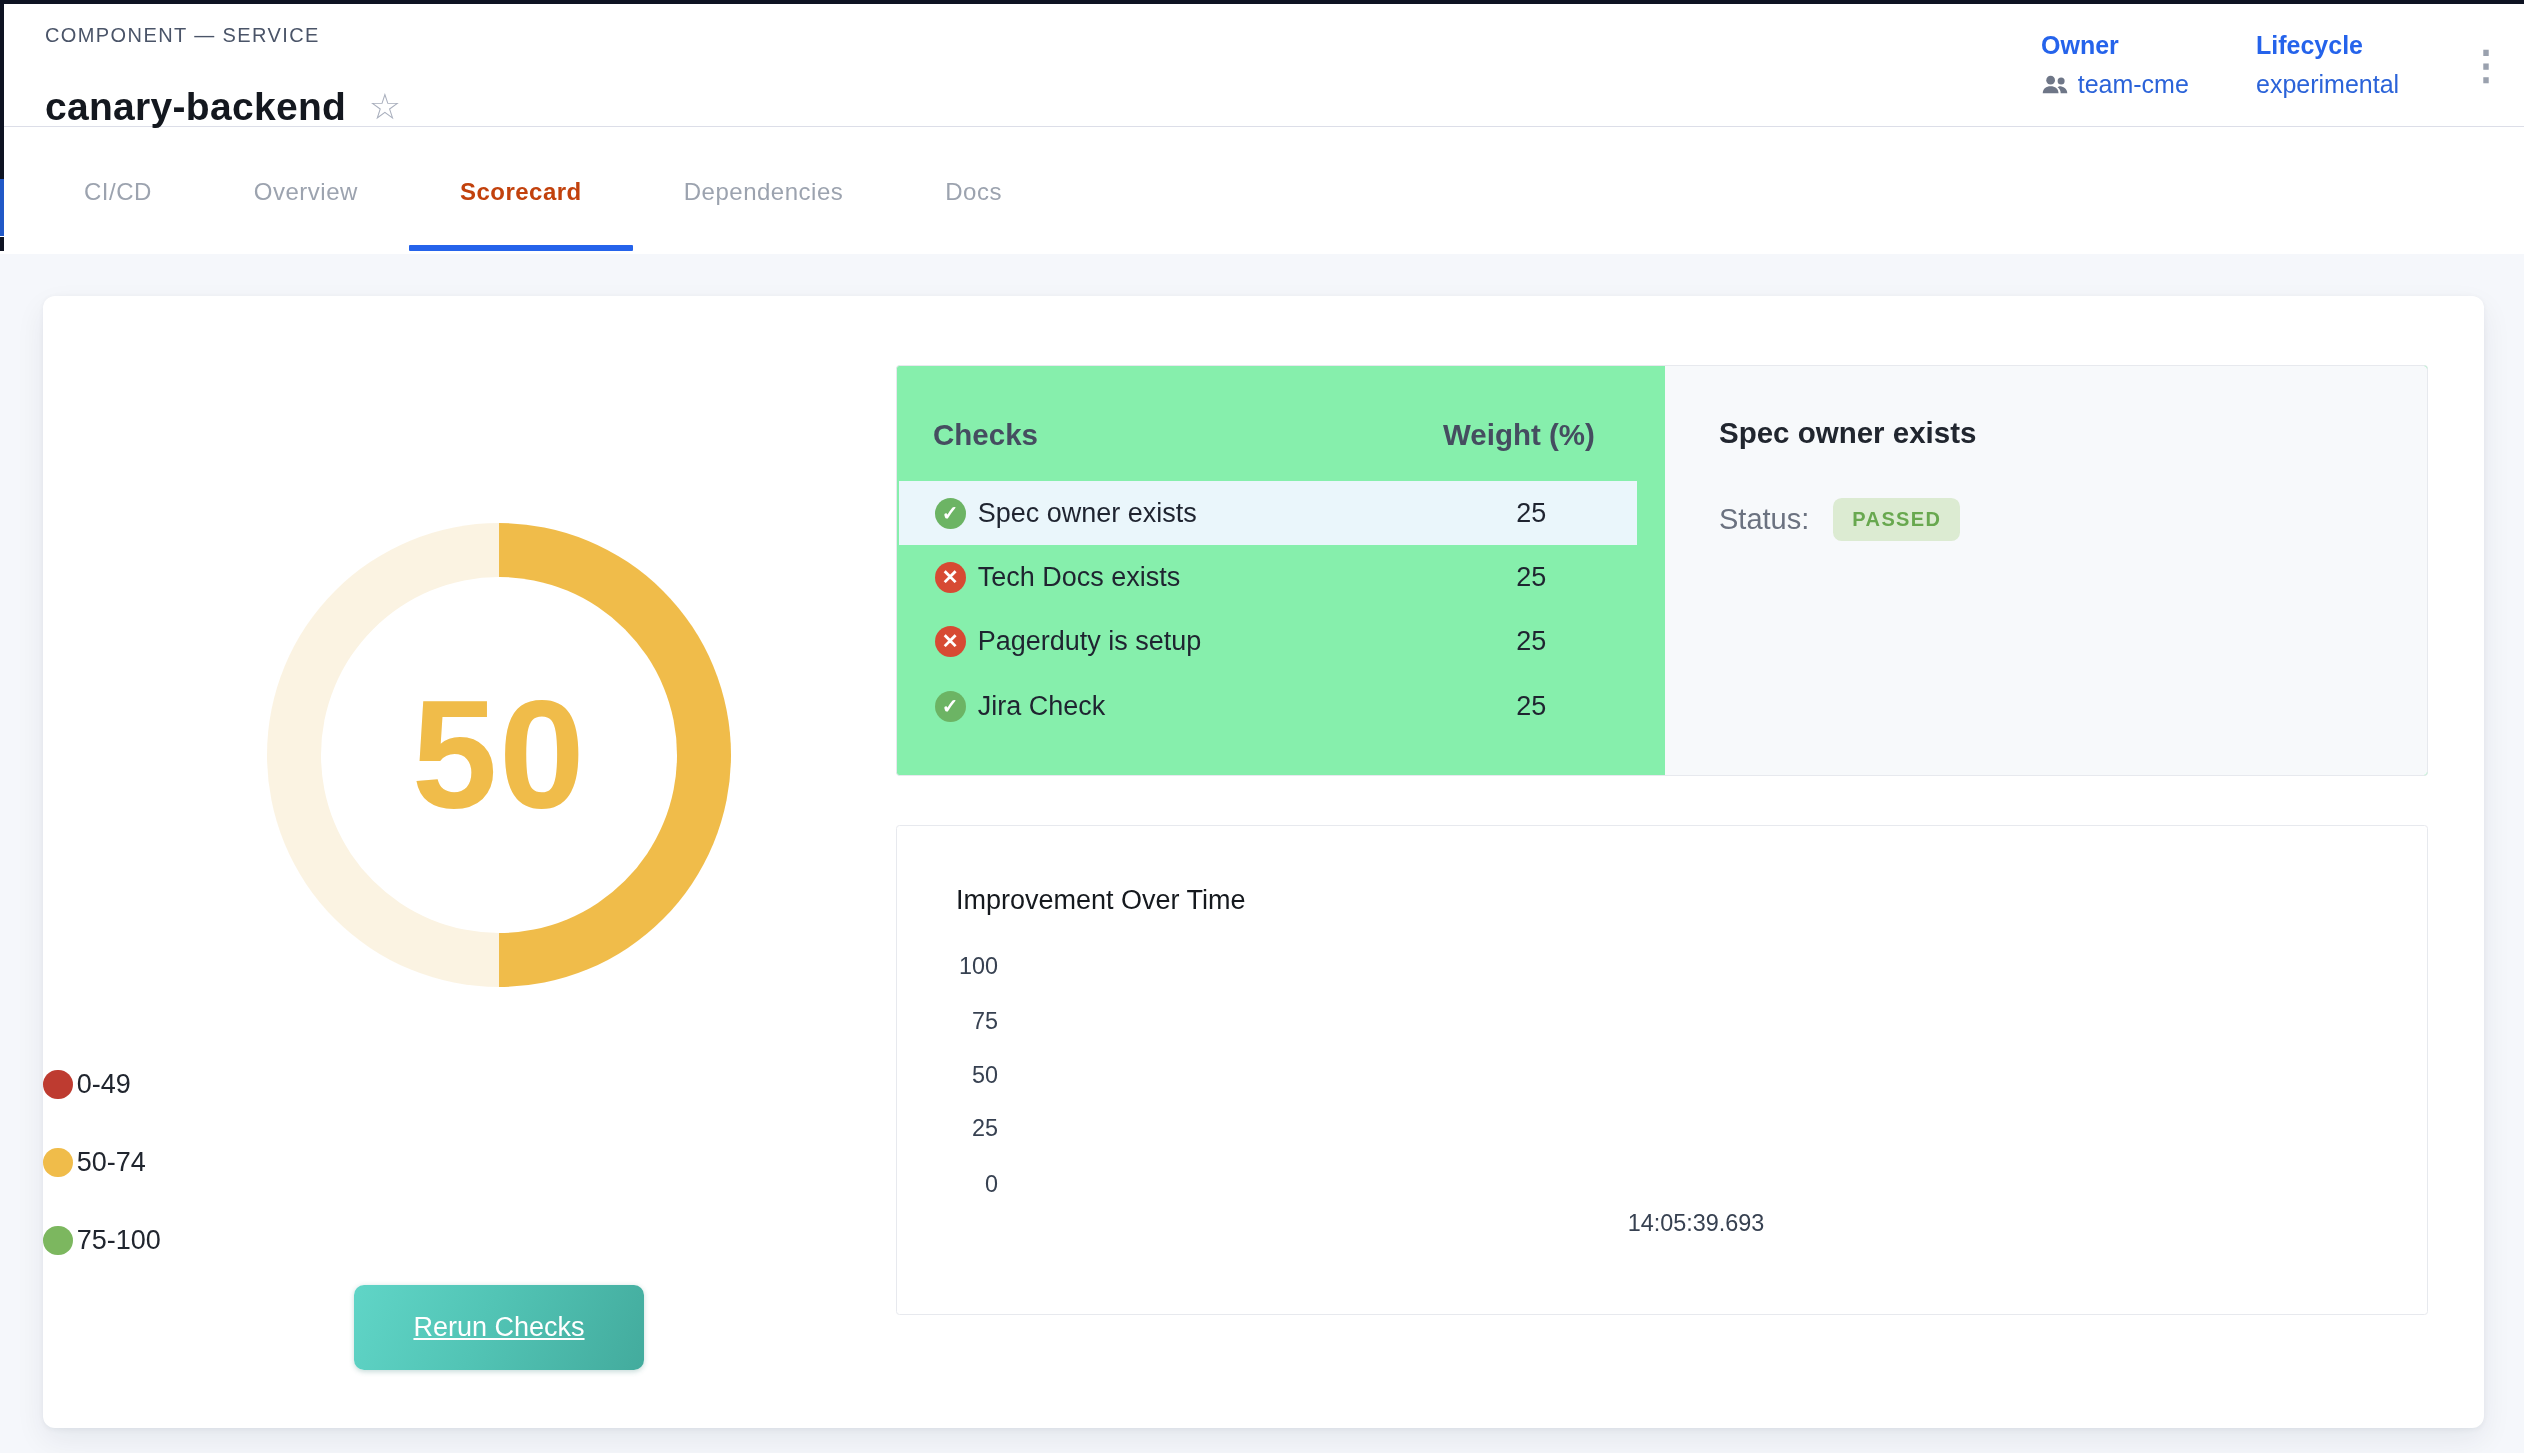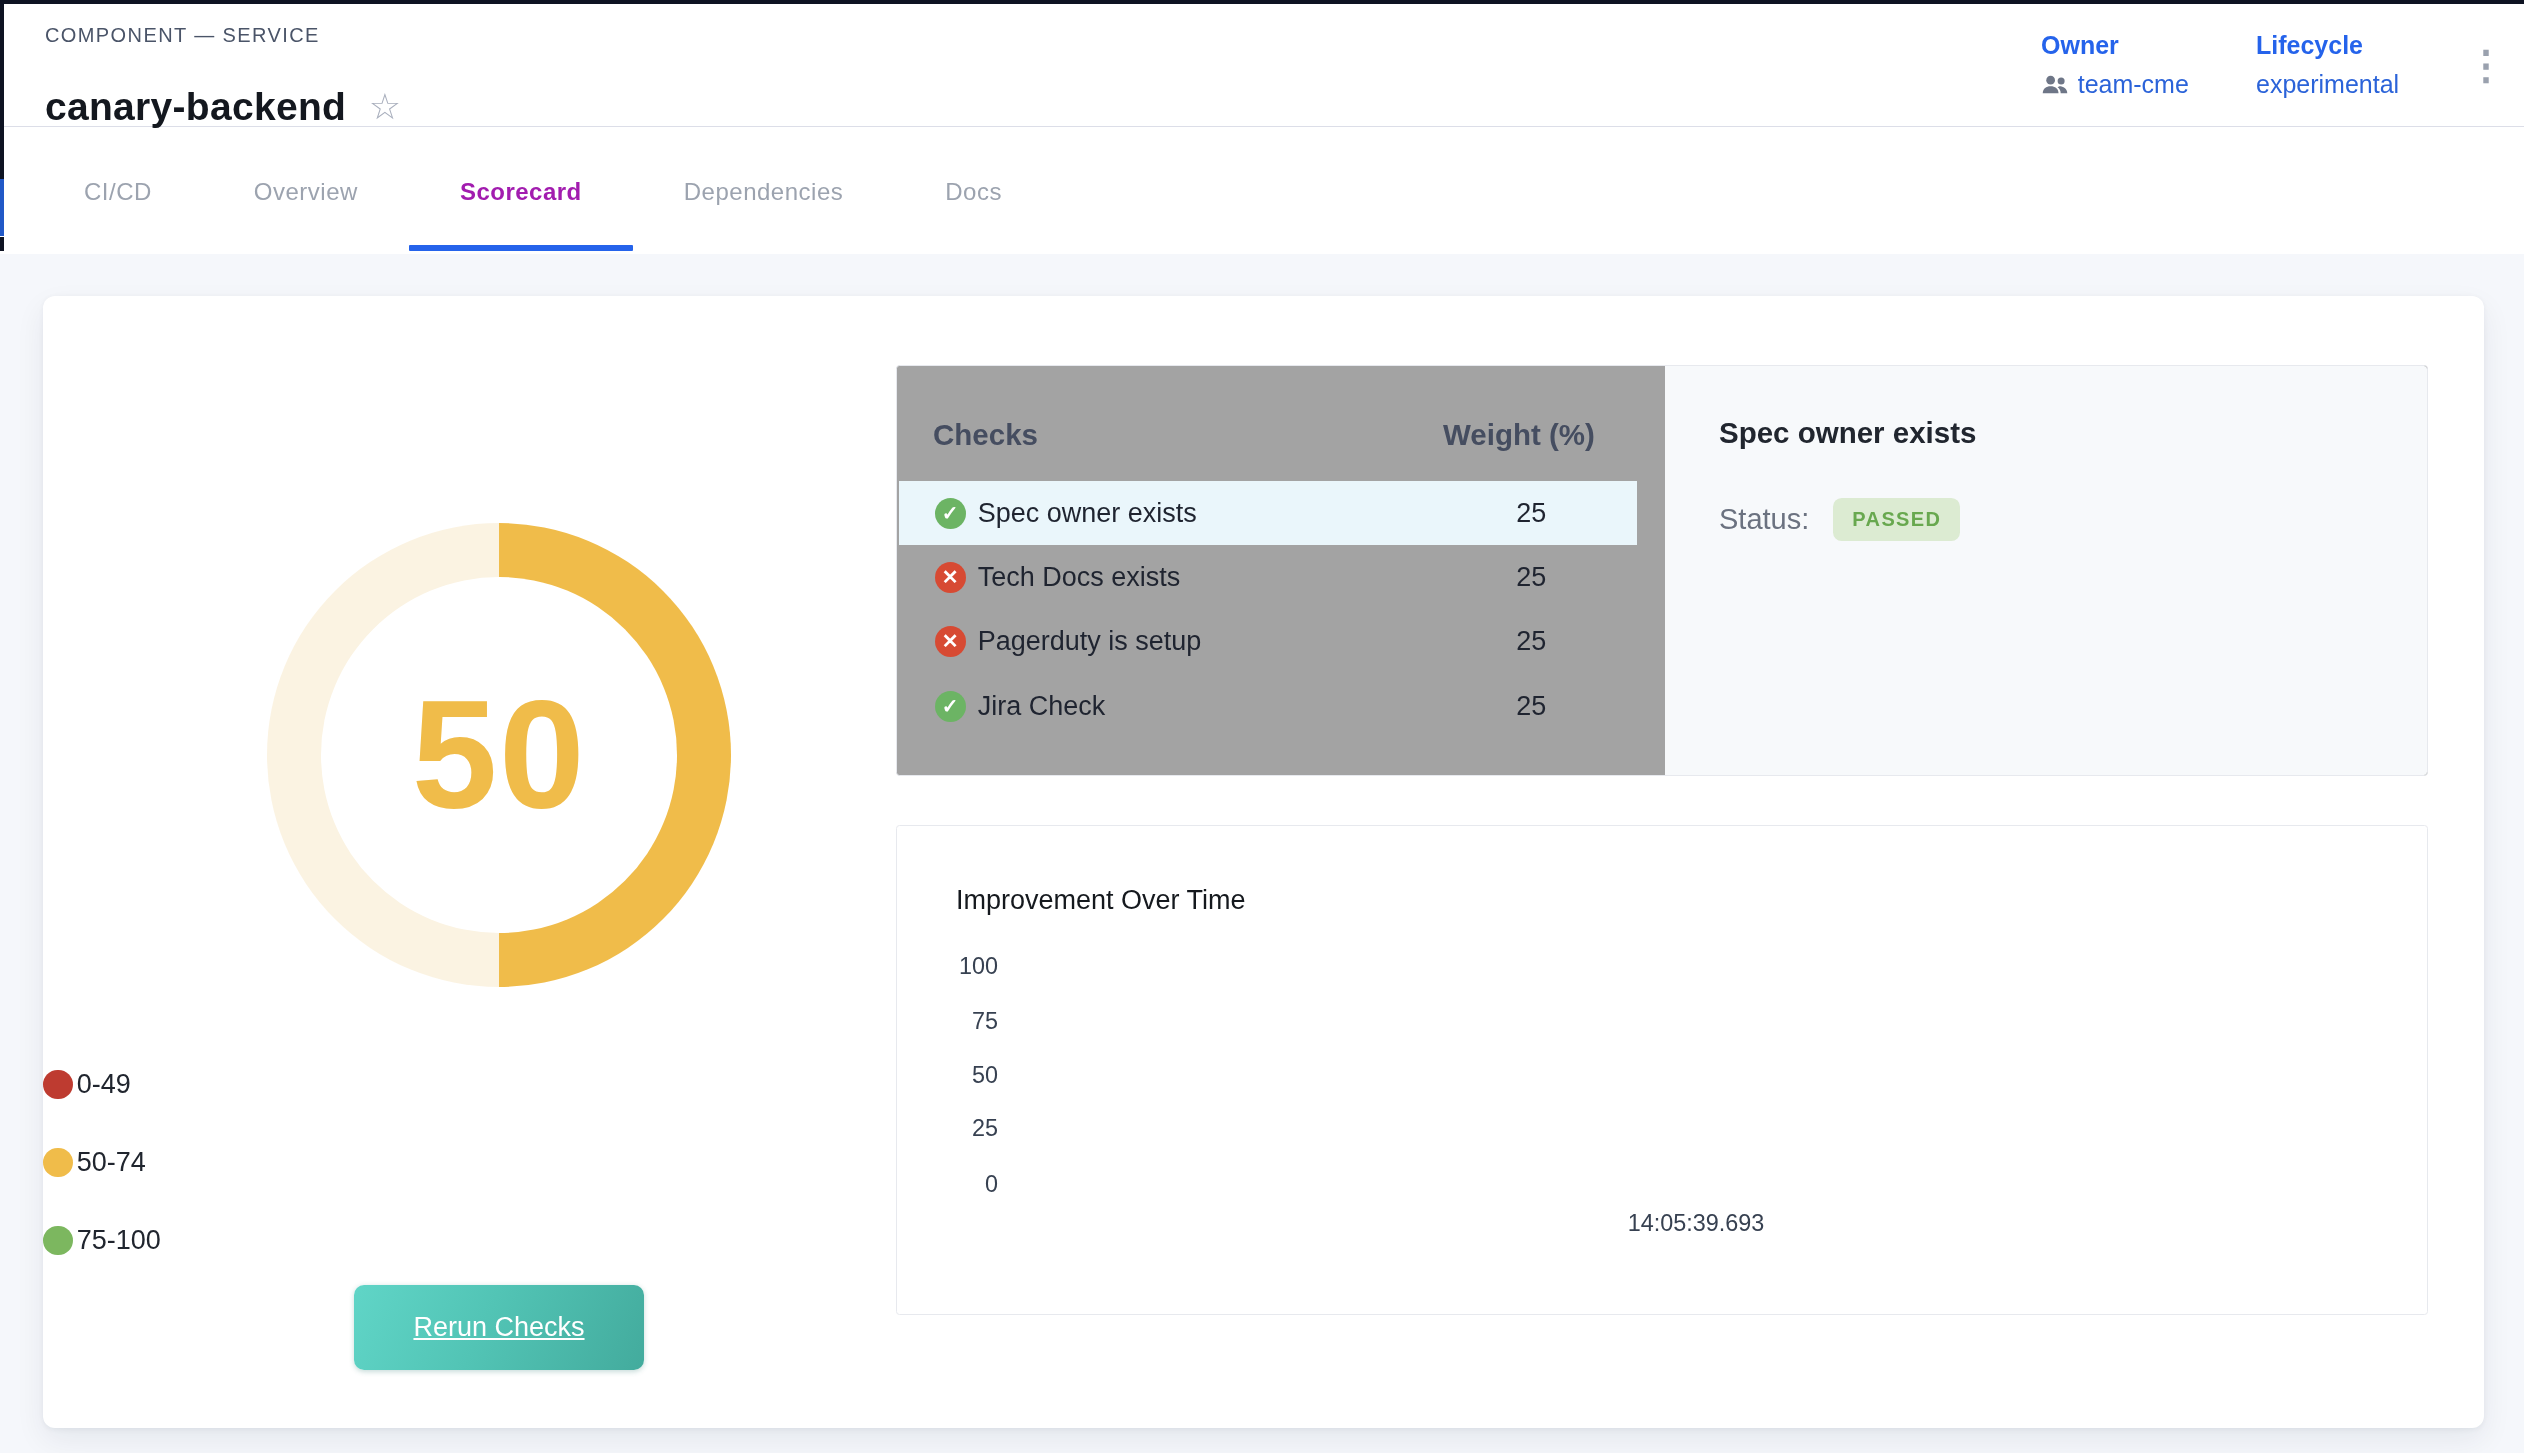--- a/index.html
+++ b/index.html
@@ -26,21 +26,21 @@
   .meta-owner { left:2041px; }
   .meta-lifecycle { left:2256px; }
   .meta-label { font-size:25px; font-weight:700; color:#2563eb; }
   .meta-value { margin-top:10.4px; font-size:25px; color:#2b63d9; display:flex; align-items:center; gap:8.7px; }
   .team-icon svg { display:block; }
   .kebab { position:absolute; left:2466px; top:45px; font-size:40px; color:#9aa1ae; line-height:1; cursor:pointer; font-weight:700; }
 
   
   .tabs { position:absolute; left:0; top:129px; width:100%; height:125px; background:#fff; display:flex; align-items:stretch; padding-left:33px; }
   .tab { position:relative; display:flex; align-items:center; padding:0 51px; font-size:24px; letter-spacing:0.5px; color:#9ca3af; font-weight:500; cursor:pointer; text-decoration:none; }
-  .tab.active { color:#a21caf; font-weight:700;text-align:right; }
+  .tab.active { color:#c2410c; font-weight:700;text-align:right; }
   .tab.active::after { content:""; position:absolute; left:0; right:0; bottom:3.5px; height:5.2px; background:#2563eb; border-radius:0.9px; }
 
   
   .content { position:absolute; left:0; top:254px; width:100%; height:1200px; background:#f5f7fb; }
   .main-card { position:absolute; left:43px; top:42px; width:2441px; height:1132px; background:#fff; border-radius:12px;
                box-shadow:0 1.7px 5.2px rgba(20,30,50,.05), 0 12px 29.5px rgba(20,30,50,.07); }
 
   
   .left-col { position:absolute; left:0; top:0; width:912px; height:100%; }
   .catalog-title { position:absolute; top:69px; width:100%; text-align:center; font-size:43px; font-weight:600; color:#6a7284; letter-spacing:0.4px; }
@@ -56,21 +56,21 @@
   .dot.red   { background:#be3b30; }
   .dot.amber { background:#f0bc4a; }
   .dot.green { background:#7cb75f; }
 
   .last-updated { position:absolute; top:929px; width:100%; text-align:center; font-size:29px; color:#15191e; }
   .rerun-btn { position:absolute; top:989px; left:50%; transform:translateX(-50%); width:290px; height:85px;
                border:none; border-radius:10px; background:linear-gradient(115deg, #60d5c7 0%, #52c4b5 45%, #43ab9d 100%);
                color:#fff; font-size:27px; font-family:inherit; cursor:pointer; box-shadow:0 1.7px 5.2px rgba(40,120,110,.25);text-decoration:underline; }
 
   
-  .checks-card { position:absolute; left:853px; top:69px; width:1532px; height:411px; background:#a3a3a3;
+  .checks-card { position:absolute; left:853px; top:69px; width:1532px; height:411px; background:#86efac;
                  border:1.7px solid #e7e9ee; border-radius:3.5px; }
   .checks-table { position:absolute; left:0; top:0; width:768px; height:100%; }
   .checks-header-label { position:absolute; left:36px; top:52px; font-size:29.5px; font-weight:700; color:#454d60; }
   .weight-header { position:absolute; left:546px; top:52px; width:173px; text-align:left; font-size:29.5px; font-weight:700; color:#454d60; }
   .check-row { position:absolute; left:1.7px; width:738px; height:64px; display:flex; align-items:center; cursor:pointer; }
   .check-row.selected { background:#eaf6fb; }
   .row-0 { top:115px; } .row-1 { top:179px; } .row-2 { top:243px; } .row-3 { top:308px; }
   .status-icon { width:31px; height:31px; margin-left:36px; border-radius:50%; color:#fff; display:flex;
                  align-items:center; justify-content:center; font-size:20px; font-weight:700; flex:none; }
   .status-icon.pass { background:#6cb464; }

